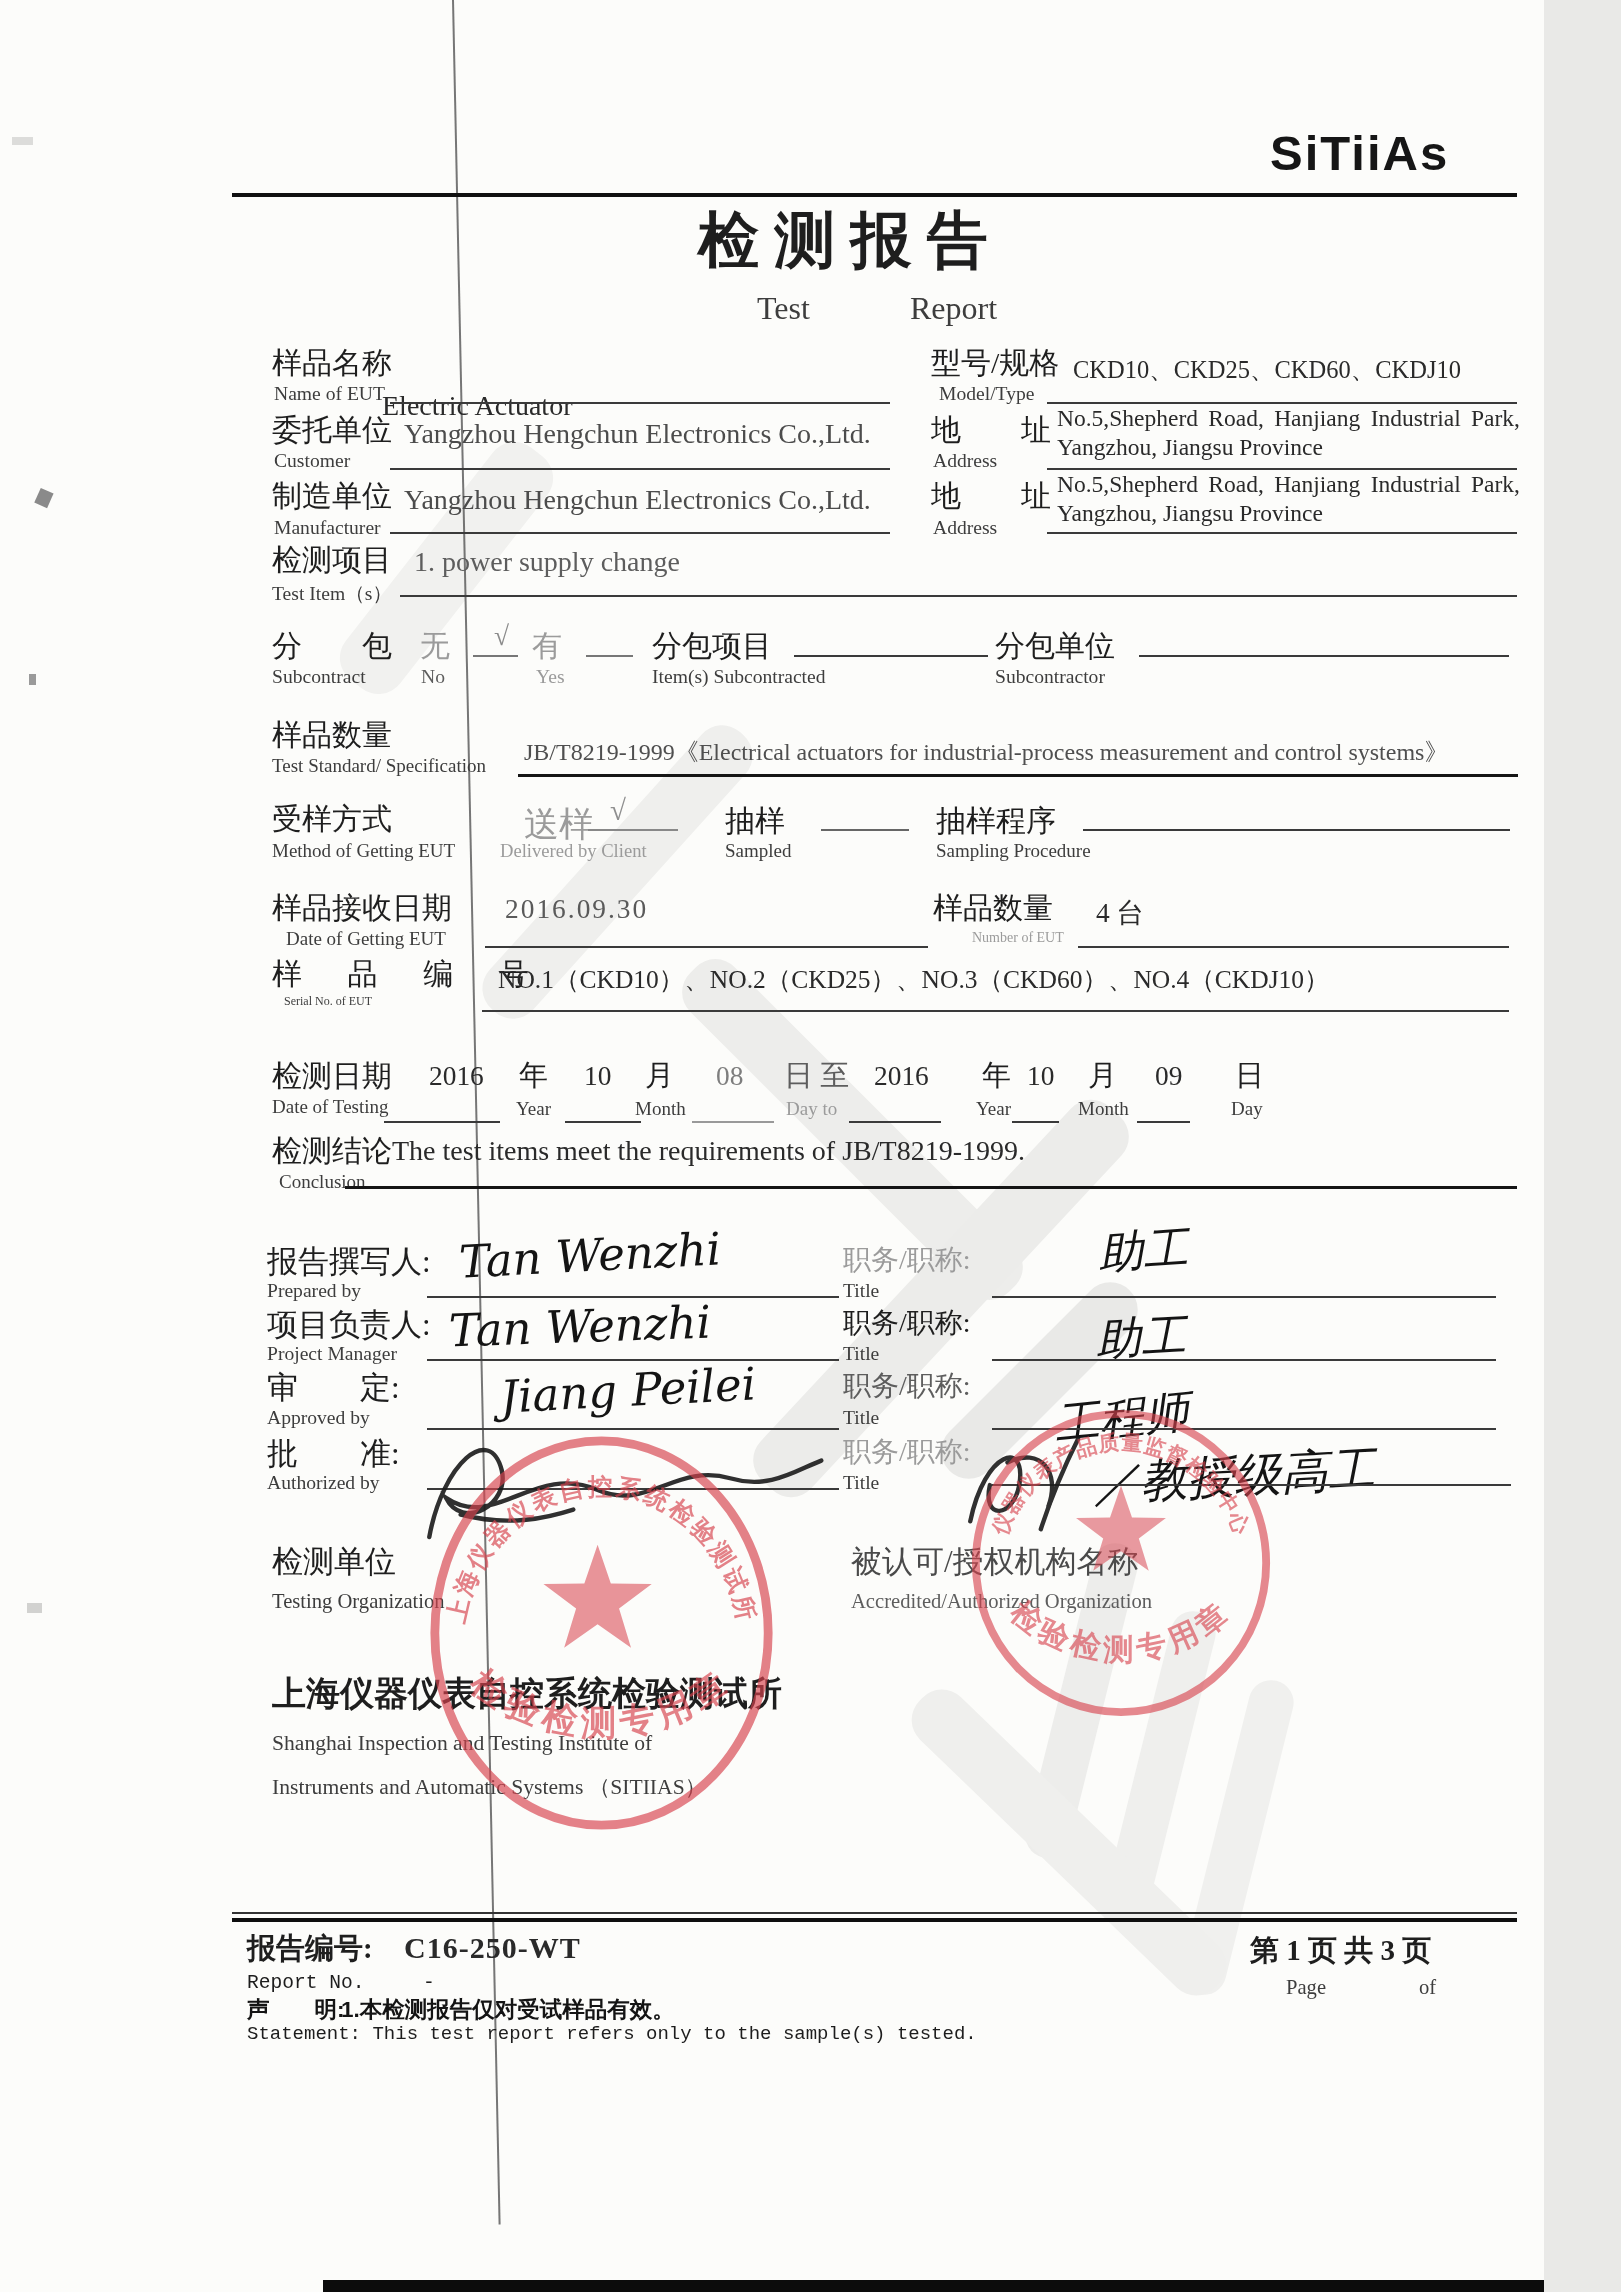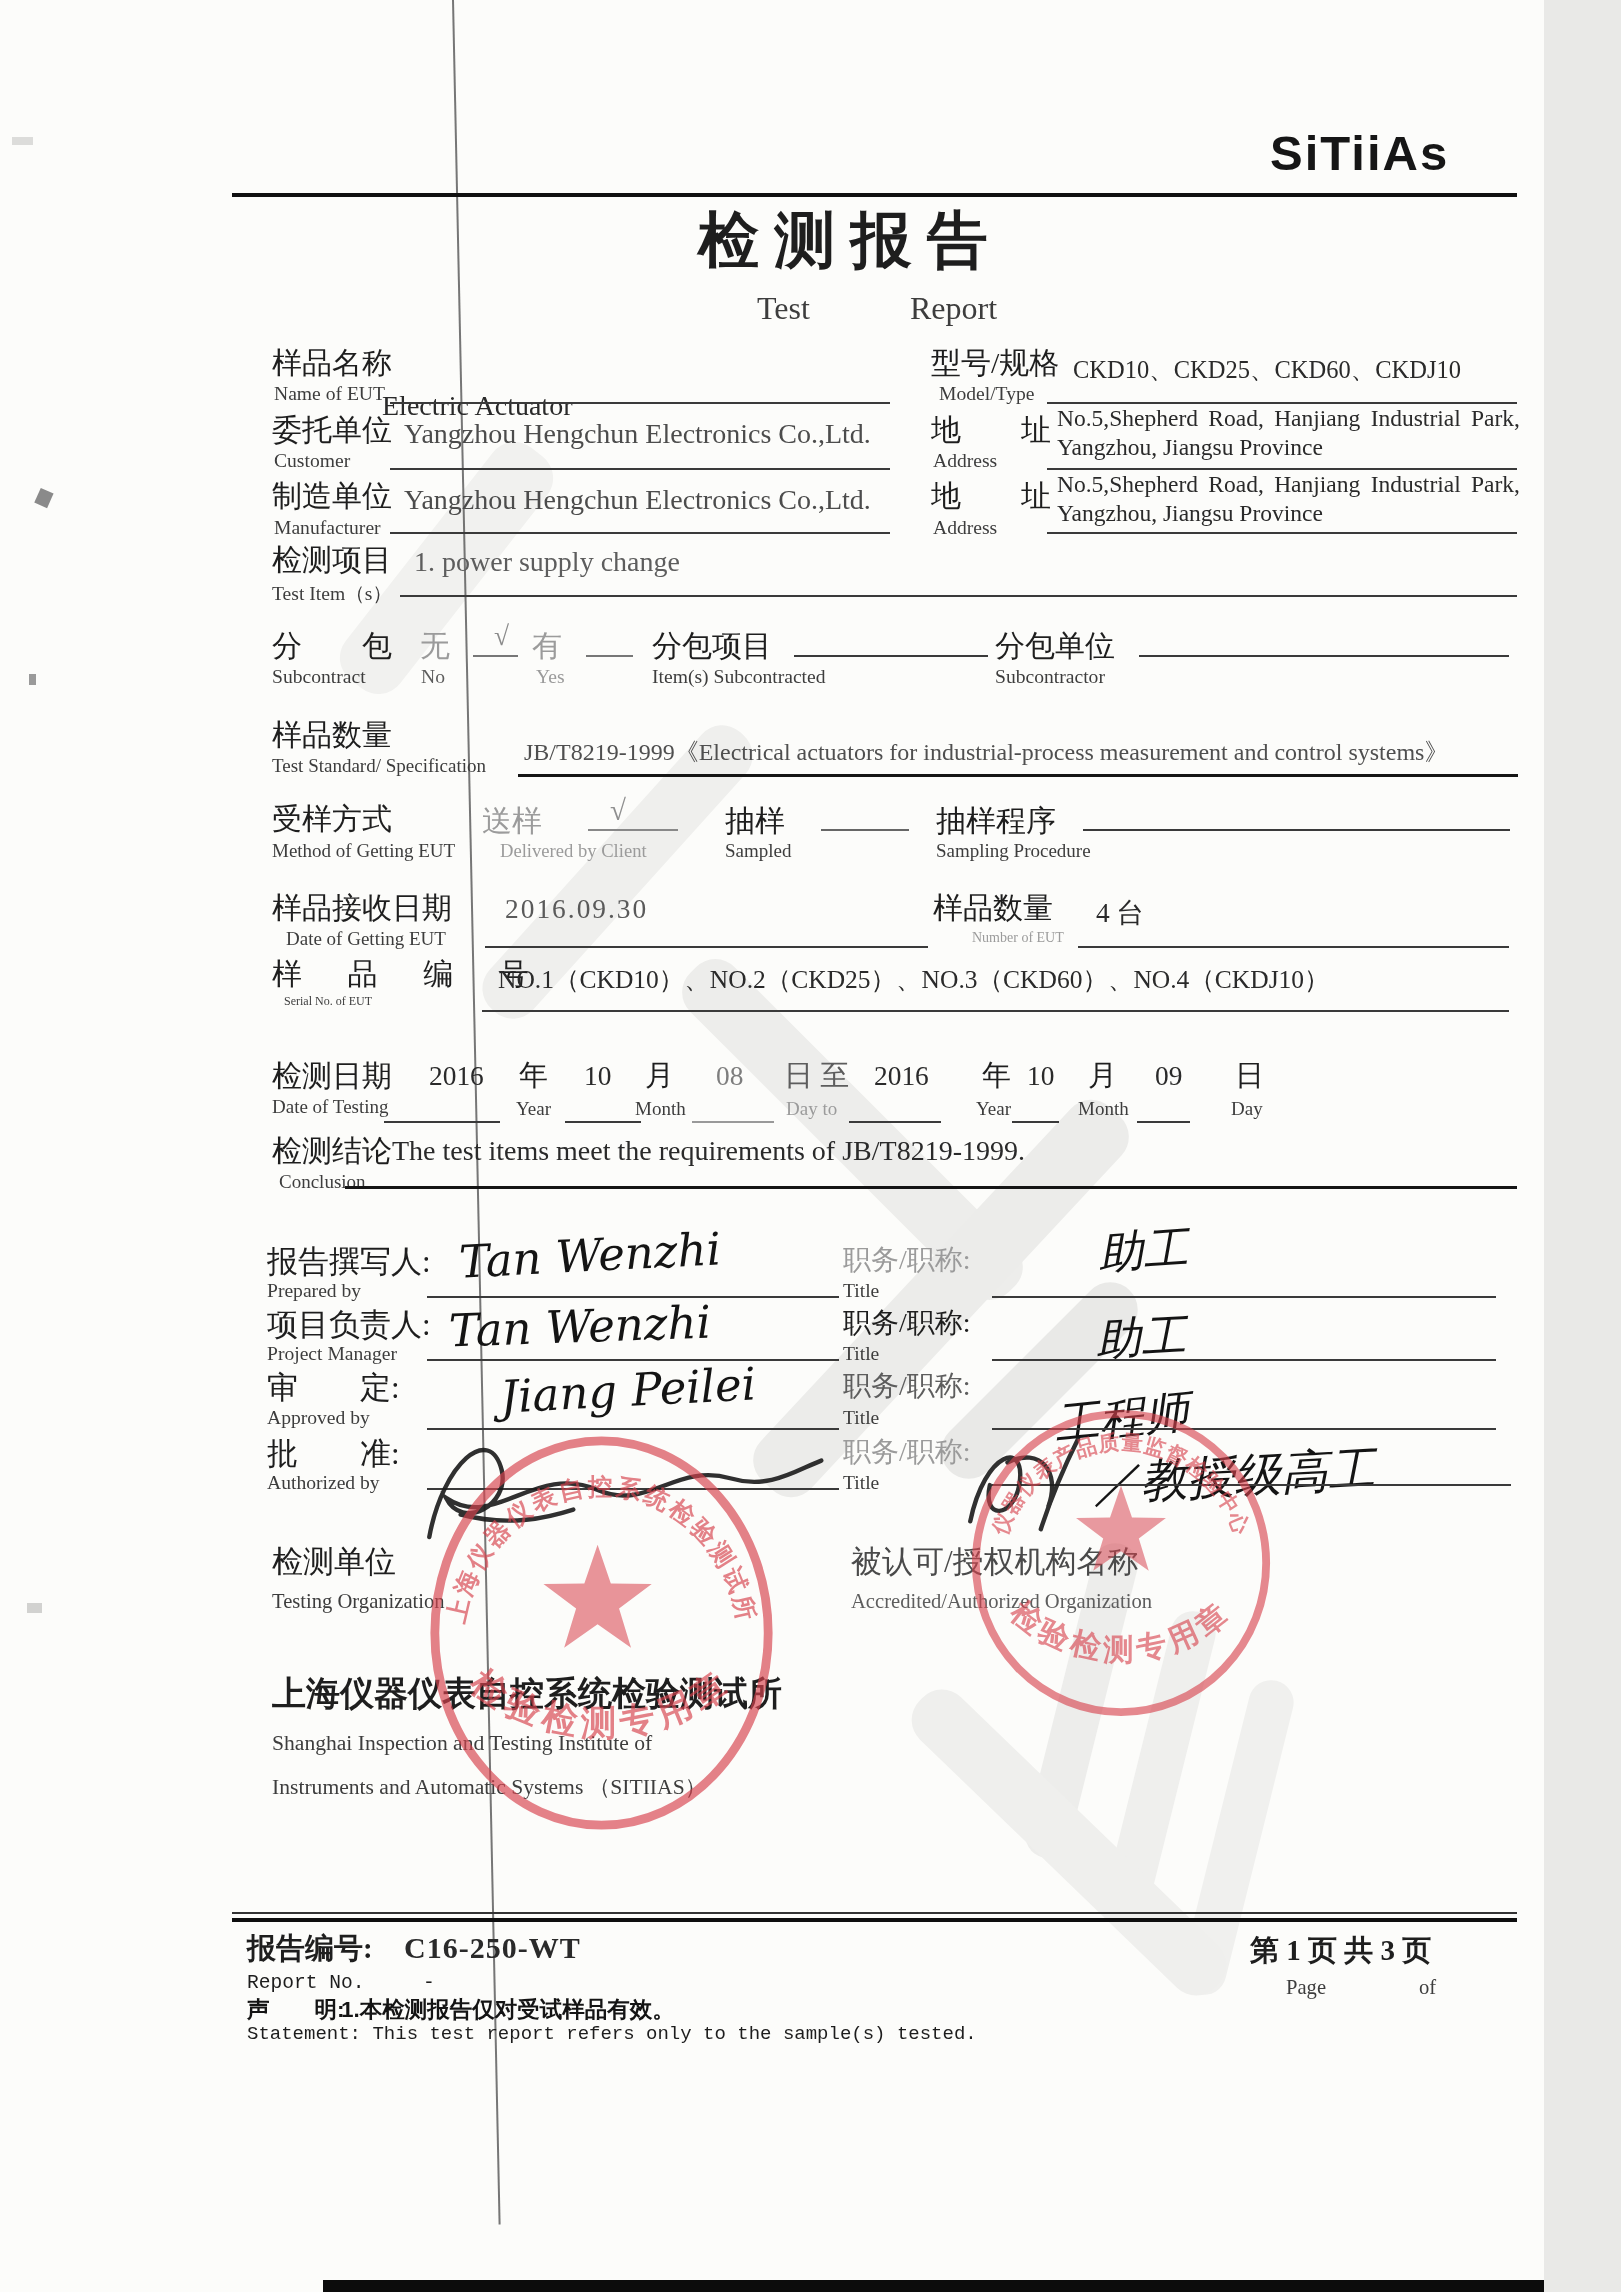--- a/index.html
+++ b/index.html
@@ -99,21 +99,21 @@
   <span class="abs sub" style="left:995px;top:666px;font-size:19.6px;">Subcontractor</span>
   <div class="ln" style="left:1139px;top:655px;width:370px;"></div>
 
   <span class="abs zh" style="left:272px;top:715px;font-size:30px;">样品数量</span>
   <span class="abs sub" style="left:272px;top:755px;font-size:19px;">Test Standard/ Specification</span>
   <span class="abs val" style="left:524px;top:736px;font-size:24px;color:#4f4f4f;">JB/T8219-1999《Electrical actuators for industrial-process measurement and control systems》</span>
   <div class="ln thick" style="left:518px;top:774px;width:1000px;"></div>
 
   <span class="abs zh" style="left:272px;top:799px;font-size:30px;">受样方式</span>
   <span class="abs sub" style="left:272px;top:840px;font-size:19px;">Method of Getting EUT</span>
-  <span class="abs zh faded" style="left:482px;top:801px;font-size:30px;">送样</span>
+  <span class="abs zh faded" style="left:524px;top:801px;font-size:35px;">送样</span>
   <span class="abs faded" style="left:500px;top:840px;font-size:18.6px;">Delivered by Client</span>
   <span class="abs" style="left:610px;top:794px;font-size:29px;color:#8f8f8f;">√</span>
   <div class="ln" style="left:588px;top:829px;width:90px;background:#888;"></div>
   <span class="abs zh" style="left:725px;top:801px;font-size:30px;">抽样</span>
   <span class="abs sub" style="left:725px;top:840px;font-size:19px;">Sampled</span>
   <div class="ln" style="left:821px;top:829px;width:88px;background:#666;"></div>
   <span class="abs zh" style="left:936px;top:801px;font-size:30px;">抽样程序</span>
   <span class="abs sub" style="left:936px;top:840px;font-size:19px;">Sampling Procedure</span>
   <div class="ln" style="left:1083px;top:829px;width:427px;"></div>
 

